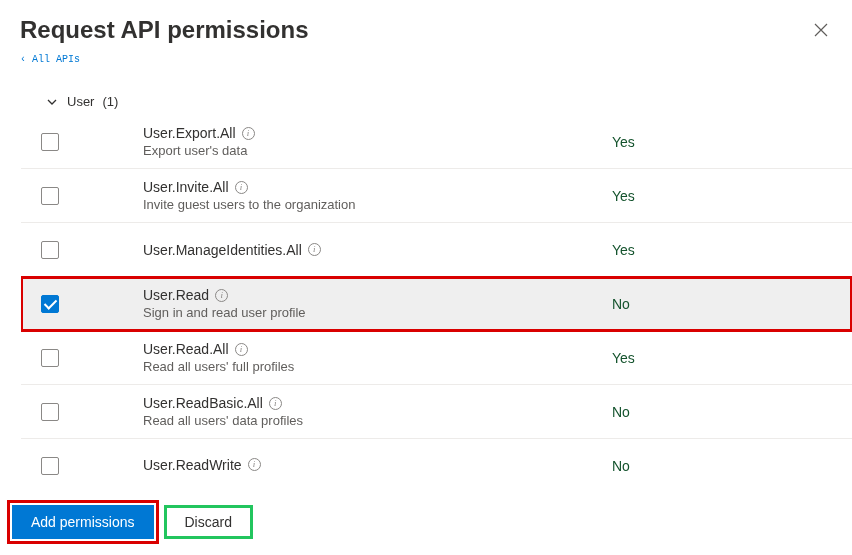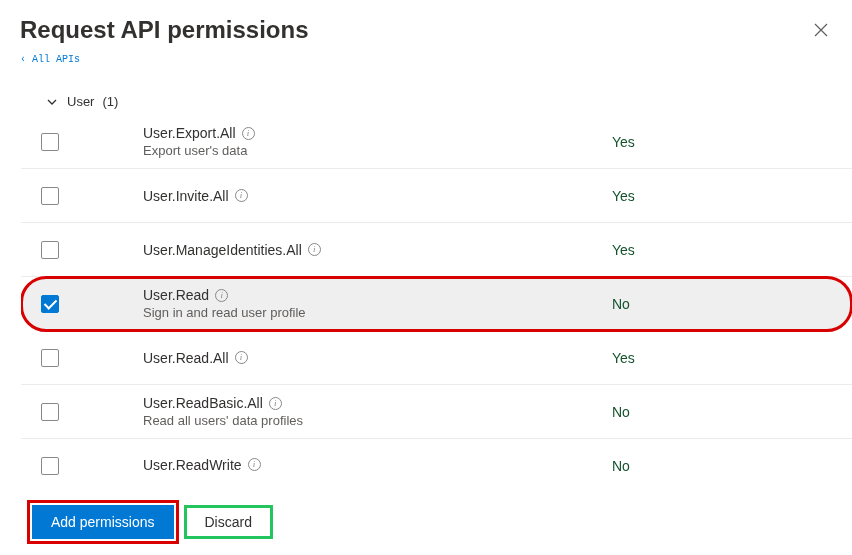--- a/index.html
+++ b/index.html
@@ -70,21 +70,20 @@
   min-height: 54px;
   background: #fff;
   gap: 48px;
 }
 .perm-row.selected {
   background: #efefef;
 }
 .perm-row.highlight {
   outline: 3px solid #d90000;
   outline-offset: -2px;
-  border-radius: 25px;
 }
 .checkbox {
   width: 18px;
   height: 18px;
   border: 1px solid #8a8886;
   border-radius: 2px;
   margin-right: 36px;
   flex-shrink: 0;
   background: #fff;
   display: flex;
@@ -137,21 +136,21 @@
 .consent {
   width: 220px;
   font-size: 14px;
   color: #14532d;
 }
 .footer {
   position: absolute;
   bottom: 0;
   left: 0;
   right: 0;
-  padding: 16px 32px;
+  padding: 16px 12px;
   display: flex;
   gap: 10px;
   background: #fff;
 }
 .btn {
   font-size: 14px;
   padding: 6px 18px;
   min-width: 80px;
   cursor: pointer;
   font-family: inherit;
@@ -213,20 +212,21 @@
         </div>
         <div class="consent">Yes</div>
       </div>
       <div class="perm-row">
         <div class="checkbox"></div>
         <div class="perm-text">
           <div class="perm-name">
             <span>User.Invite.All</span>
             <span class="info-icon">i</span>
           </div>
+          <div class="perm-desc">Invite guest users to the organization</div>
         </div>
         <div class="consent">Yes</div>
       </div>
       <div class="perm-row">
         <div class="checkbox"></div>
         <div class="perm-text">
           <div class="perm-name">
             <span>User.ManageIdentities.All</span>
             <span class="info-icon">i</span>
           </div>
@@ -244,20 +244,21 @@
         </div>
         <div class="consent">No</div>
       </div>
       <div class="perm-row">
         <div class="checkbox"></div>
         <div class="perm-text">
           <div class="perm-name">
             <span>User.Read.All</span>
             <span class="info-icon">i</span>
           </div>
+          <div class="perm-desc">Read all users' full profiles</div>
         </div>
         <div class="consent">Yes</div>
       </div>
       <div class="perm-row">
         <div class="checkbox"></div>
         <div class="perm-text">
           <div class="perm-name">
             <span>User.ReadBasic.All</span>
             <span class="info-icon">i</span>
           </div>

